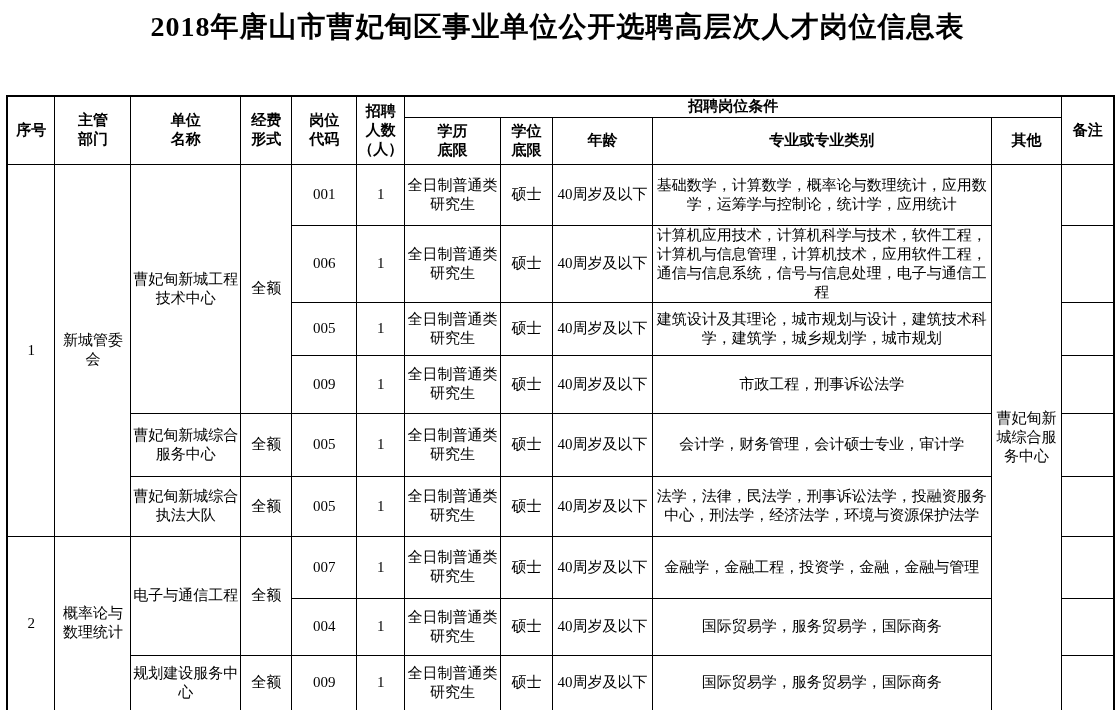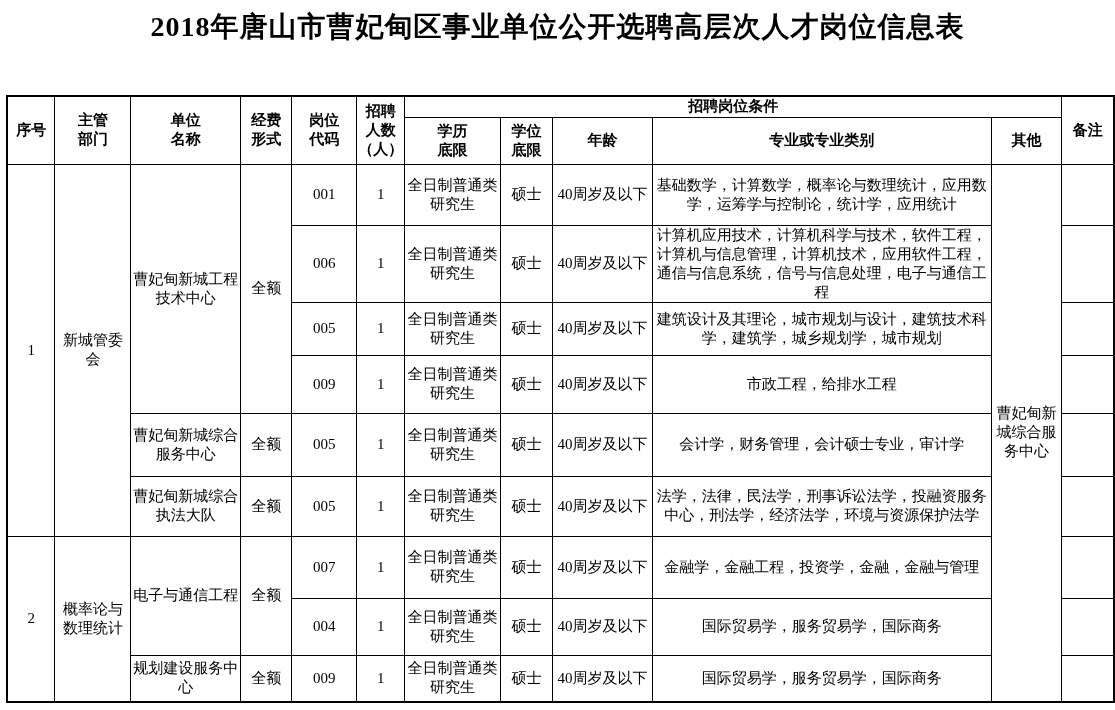--- a/index.html
+++ b/index.html
@@ -123,21 +123,21 @@
       <td>40周岁及以下</td>
       <td>建筑设计及其理论，城市规划与设计，建筑技术科学，建筑学，城乡规划学，城市规划</td>
       <td></td>
     </tr>
     <tr style="height:58px">
       <td>009</td>
       <td>1</td>
       <td>全日制普通类研究生</td>
       <td>硕士</td>
       <td>40周岁及以下</td>
-      <td>市政工程，给排水工程</td>
+      <td>市政工程，刑事诉讼法学</td>
       <td></td>
     </tr>
     <tr style="height:63px">
       <td>曹妃甸新城综合服务中心</td>
       <td>全额</td>
       <td>005</td>
       <td>1</td>
       <td>全日制普通类研究生</td>
       <td>硕士</td>
       <td>40周岁及以下</td>
@@ -170,21 +170,21 @@
     </tr>
     <tr style="height:57px">
       <td>004</td>
       <td>1</td>
       <td>全日制普通类研究生</td>
       <td>硕士</td>
       <td>40周岁及以下</td>
       <td>国际贸易学，服务贸易学，国际商务</td>
       <td></td>
     </tr>
-    <tr style="height:47px">
+    <tr style="height:56px">
       <td>规划建设服务中心</td>
       <td>全额</td>
       <td>009</td>
       <td>1</td>
       <td>全日制普通类研究生</td>
       <td>硕士</td>
       <td>40周岁及以下</td>
       <td>国际贸易学，服务贸易学，国际商务</td>
       <td></td>
     </tr>

